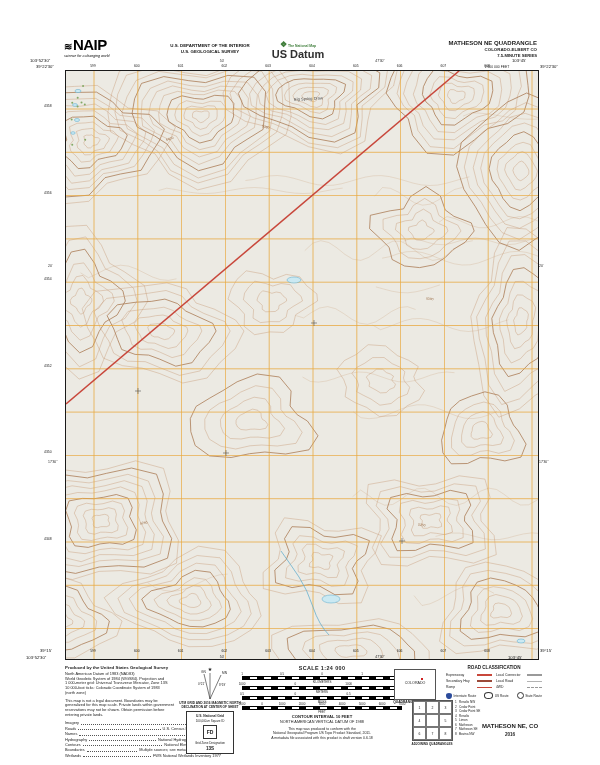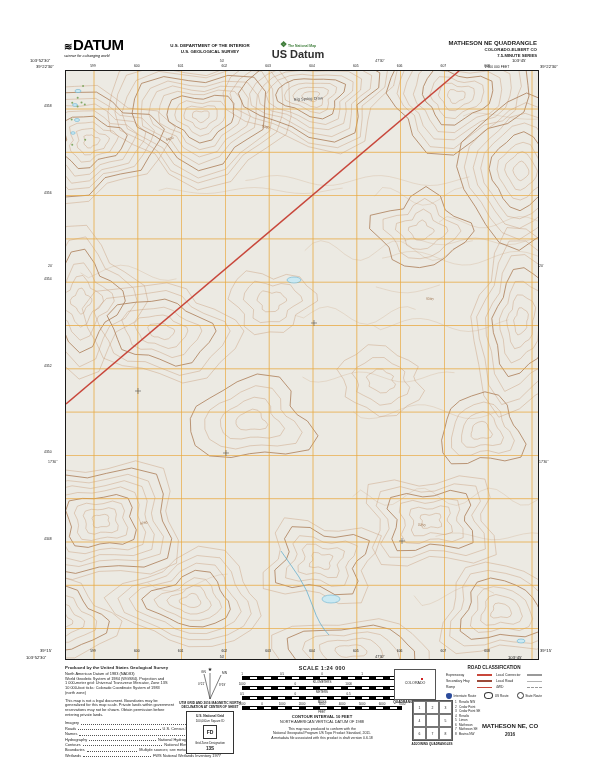--- a/index.html
+++ b/index.html
@@ -87,21 +87,21 @@
   .adj-item{font-size:3.1px;line-height:4.5px;white-space:nowrap;}
   .adj-item .n{display:inline-block;width:4px;}
   
   .mapname{left:468px;top:723px;width:84px;text-align:center;font-size:6px;font-weight:bold;}
   .mapyear{left:468px;top:732px;width:84px;text-align:center;font-size:4.6px;font-weight:bold;}
 </style>
 </head>
 <body>
 
 <div class="abs usgs-logo">
-  <div class="usgs-word"><span class="usgs-wave">≋</span><span>DATUM</span></div>
+  <div class="usgs-word"><span class="usgs-wave">≋</span><span>NAIP</span></div>
   <div class="usgs-tag">science for a changing world</div>
 </div>
 <div class="abs dept">
   <div>U.S. DEPARTMENT OF THE INTERIOR</div>
   <div>U.S. GEOLOGICAL SURVEY</div>
 </div>
 <div class="abs ustopo">
   <div class="ustopo-tag"><span class="ustopo-ic">❖</span> <span>The National Map</span></div>
   <div class="ustopo-brand">US Datum</div>
 </div>

